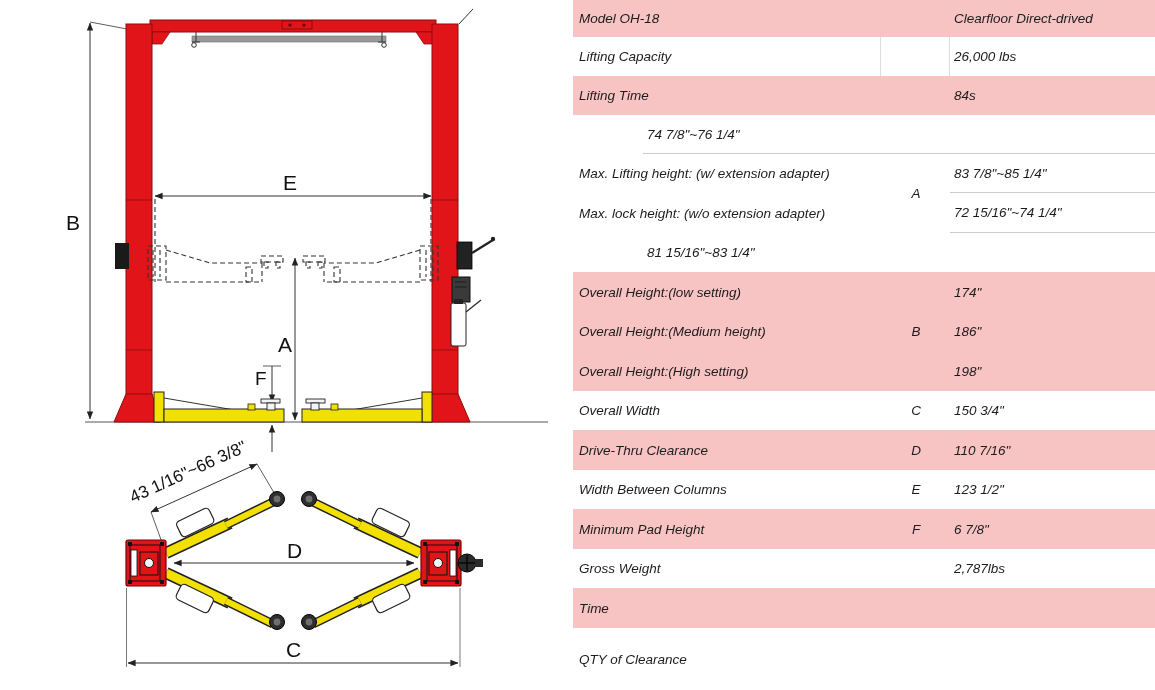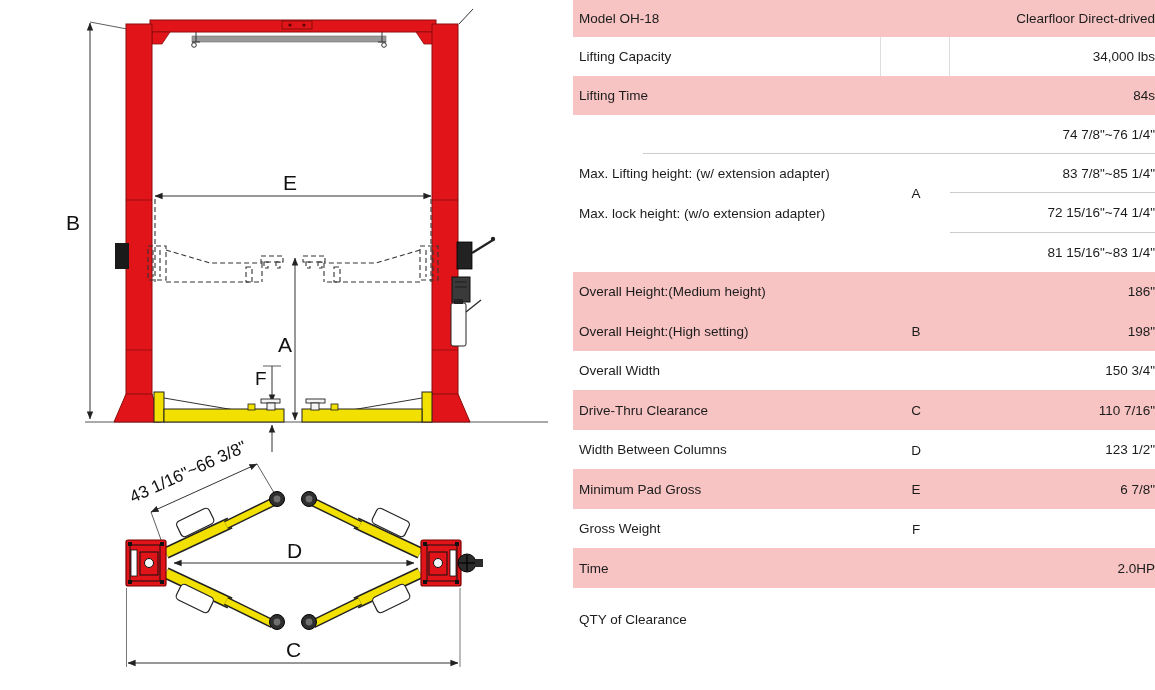--- a/index.html
+++ b/index.html
@@ -1,28 +1,28 @@
 <!DOCTYPE html>
 <html><head>
 <meta charset="utf-8">
 <style>
   html,body{margin:0;padding:0;background:#fff;}
   #stage{position:relative;width:1155px;height:690px;background:#fff;overflow:hidden;
          font-family:"Liberation Sans",sans-serif;color:#1c1c1c;}
   
   #diagram-wrap{position:absolute;left:0;top:0;width:575px;height:690px;}
   
-  #spec-table{position:absolute;left:573px;top:0;width:582px;height:625px;font-size:13.5px;}
+  #spec-table{position:absolute;left:573px;top:0;width:582px;height:625px;font-size:13.5px;font-style:italic;}
   .row{display:flex;align-items:center;width:100%;}
   .row.p{background:#f7c3c3;}
   .row.w{background:#ffffff;}
   .cell-label{flex:0 0 307px;padding-left:6px;box-sizing:border-box;}
   .cell-letter{flex:0 0 70px;height:100%;box-sizing:border-box;}
   .row.vlines .cell-letter{border-left:1px solid #ddd;border-right:1px solid #ddd;}
-  .cell-value{flex:1 1 auto;padding-left:4px;height:100%;display:flex;flex-direction:column;justify-content:center;box-sizing:border-box;align-items:flex-end;}
+  .cell-value{flex:1 1 auto;padding-left:4px;height:100%;display:flex;flex-direction:column;justify-content:center;box-sizing:border-box;}
   .row .cell-value.sep{border-bottom:1px solid #ccc;}
   .letter-layer span{position:absolute;left:335px;width:16px;text-align:center;transform:translateY(-50%);font-size:13.5px;}
   .vline2{line-height:18px;}
   text{font-family:"Liberation Sans",sans-serif;}
 </style>
 </head>
 <body>
 
 <div id="stage">
 
@@ -250,21 +250,21 @@
       <div class="cell-label">Model OH-18</div>
       <div class="cell-letter"></div>
       <div class="cell-value">
           <span>Clearfloor Direct-drived</span>
         </div>
     </div>
     <div class="row w vlines" style="height:39px">
       <div class="cell-label">Lifting Capacity</div>
       <div class="cell-letter"></div>
       <div class="cell-value">
-          <span>34,000 lbs</span>
+          <span>26,000 lbs</span>
         </div>
     </div>
     <div class="row p" style="height:39px">
       <div class="cell-label">Lifting Time</div>
       <div class="cell-letter"></div>
       <div class="cell-value">
           <span>84s</span>
         </div>
     </div>
     <div class="row w" style="height:39px">
@@ -286,20 +286,27 @@
       <div class="cell-value sep">
           <span>72 15/16"~74 1/4"</span>
         </div>
     </div>
     <div class="row w" style="height:39px">
       <div class="cell-letter"></div>
       <div class="cell-value">
           <span>81 15/16"~83 1/4"</span>
         </div>
     </div>
+    <div class="row p" style="height:40px">
+      <div class="cell-label">Overall Height:(low setting)</div>
+      <div class="cell-letter"></div>
+      <div class="cell-value">
+          <span>174"</span>
+        </div>
+    </div>
     <div class="row p" style="height:39px">
       <div class="cell-label">Overall Height:(Medium height)</div>
       <div class="cell-letter"></div>
       <div class="cell-value">
           <span>186"</span>
         </div>
     </div>
     <div class="row p" style="height:40px">
       <div class="cell-label">Overall Height:(High setting)</div>
       <div class="cell-letter"></div>
@@ -322,36 +329,36 @@
         </div>
     </div>
     <div class="row w" style="height:39px">
       <div class="cell-label">Width Between Columns</div>
       <div class="cell-letter"></div>
       <div class="cell-value">
           <span>123 1/2"</span>
         </div>
     </div>
     <div class="row p" style="height:40px">
-      <div class="cell-label">Minimum Pad Gross</div>
+      <div class="cell-label">Minimum Pad Height</div>
       <div class="cell-letter"></div>
       <div class="cell-value">
           <span>6 7/8"</span>
         </div>
     </div>
     <div class="row w" style="height:39px">
       <div class="cell-label">Gross Weight</div>
       <div class="cell-letter"></div>
+      <div class="cell-value">
+          <span>2,787lbs</span>
+        </div>
     </div>
     <div class="row p" style="height:40px">
       <div class="cell-label">Time</div>
       <div class="cell-letter"></div>
-      <div class="cell-value">
-          <span>2.0HP</span>
-        </div>
     </div>
     <div class="row w" style="height:62px">
       <div class="cell-label">QTY of Clearance</div>
       <div class="cell-letter"></div>
     </div>
 
     <div class="letter-layer">
       <span style="top:193px">A</span>
       <span style="top:331px">B</span>
       <span style="top:410px">C</span>

